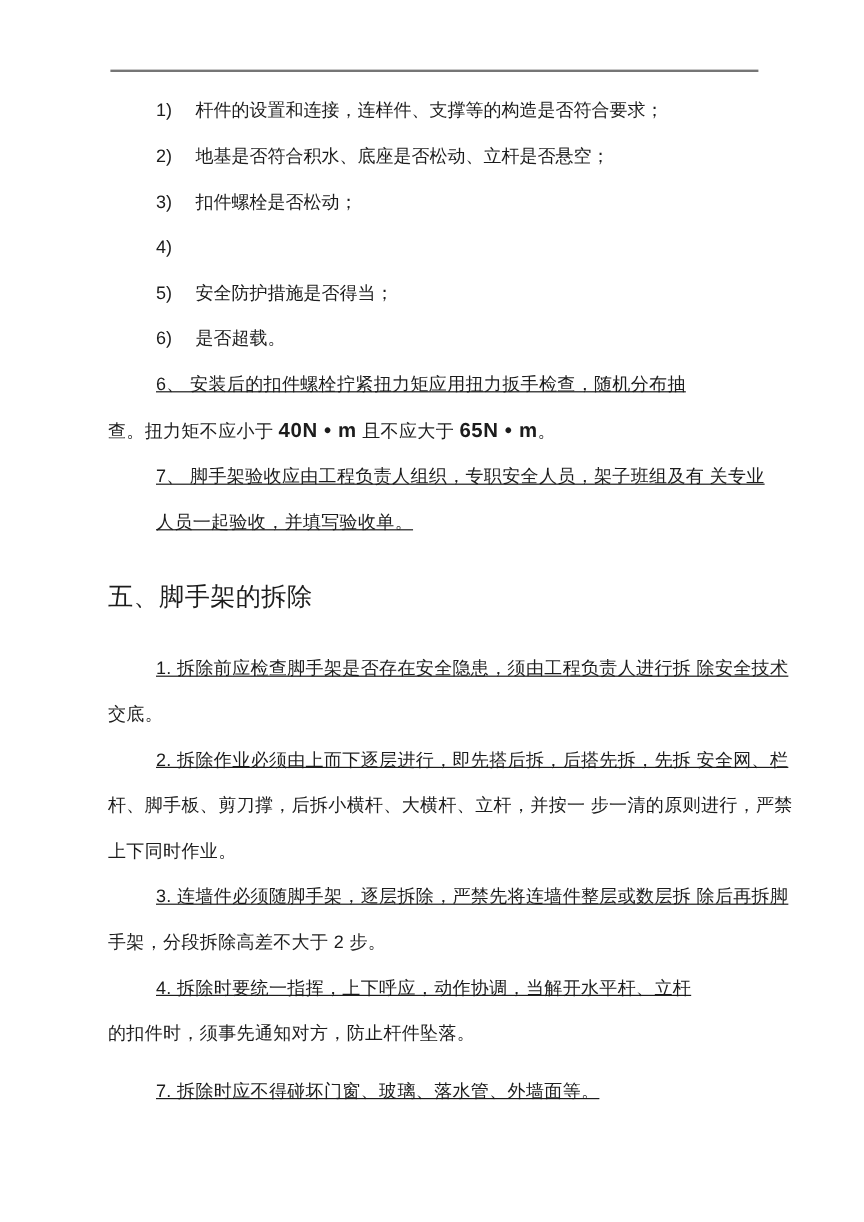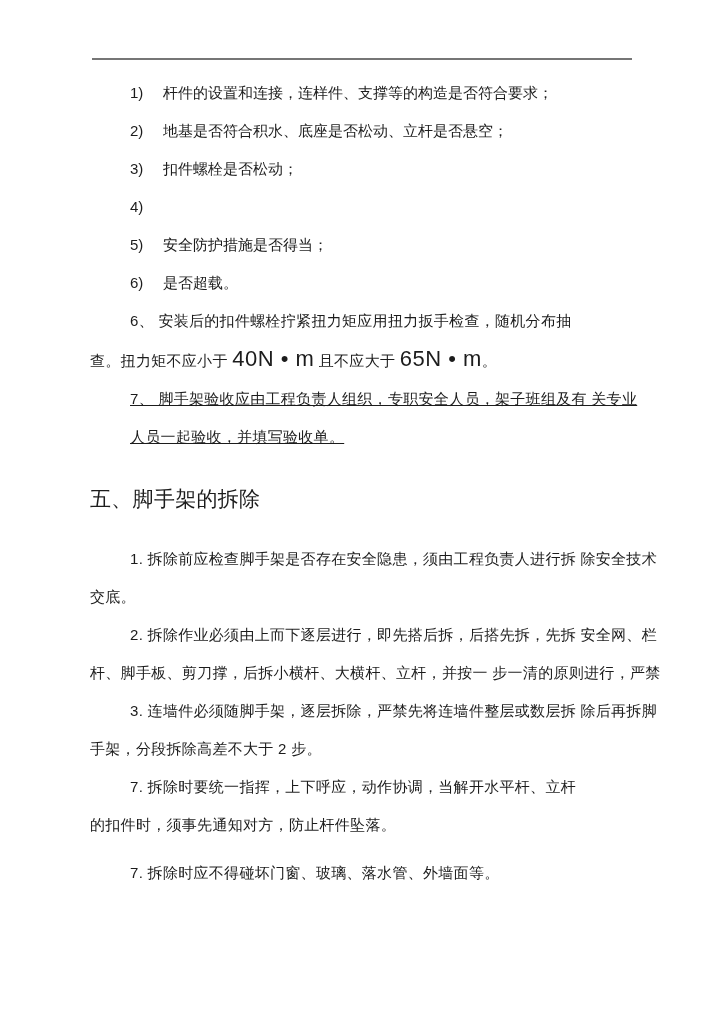--- a/index.html
+++ b/index.html
@@ -33,33 +33,33 @@
   .list-row .num {
     margin-left: 40px;
     width: 33px;
     flex: 0 0 33px;
   }
   .line {
     line-height: 38px;
     white-space: nowrap;
     letter-spacing: 0.3px;
   }
-  .line.fl { padding-left: 40px; }
+  .line.fl { padding-left: 40px; text-decoration: underline; }
   .para { margin: 0; }
   .para.hang .line { padding-left: 40px; text-decoration: underline; }
   .section-heading {
     margin: 24px 0 22px 0;
     font-size: 21px;
     font-weight: 400;
     line-height: 38px;
     letter-spacing: 0.3px;
   }
   .torque {
-    font-weight: 400;
-    font-size: 22px;
+    font-weight: 700;
+    font-size: 17px;
     letter-spacing: 0.5px;
   }
   .para.last { margin-top: 10px; }
 </style>
 </head>
 <body>
 
 <div class="page">
 
   <div class="rule"></div>
@@ -105,29 +105,30 @@
   <h2 class="section-heading">五、脚手架的拆除</h2>
 
   <div class="para">
     <div class="line fl">1. 拆除前应检查脚手架是否存在安全隐患，须由工程负责人进行拆 除安全技术</div>
     <div class="line">交底。</div>
   </div>
 
   <div class="para">
     <div class="line fl">2. 拆除作业必须由上而下逐层进行，即先搭后拆，后搭先拆，先拆 安全网、栏</div>
     <div class="line">杆、脚手板、剪刀撑，后拆小横杆、大横杆、立杆，并按一 步一清的原则进行，严禁</div>
+    <div class="line">上下同时作业。</div>
   </div>
 
   <div class="para">
     <div class="line fl">3. 连墙件必须随脚手架，逐层拆除，严禁先将连墙件整层或数层拆 除后再拆脚</div>
     <div class="line">手架，分段拆除高差不大于 2 步。</div>
   </div>
 
   <div class="para">
-    <div class="line fl">7. 拆除时要统一指挥，上下呼应，动作协调，当解开水平杆、立杆</div>
+    <div class="line fl">4. 拆除时要统一指挥，上下呼应，动作协调，当解开水平杆、立杆</div>
     <div class="line">的扣件时，须事先通知对方，防止杆件坠落。</div>
   </div>
 
   <div class="para last">
     <div class="line fl">7. 拆除时应不得碰坏门窗、玻璃、落水管、外墙面等。</div>
   </div>
 
 </div>
 
 </body></html>

